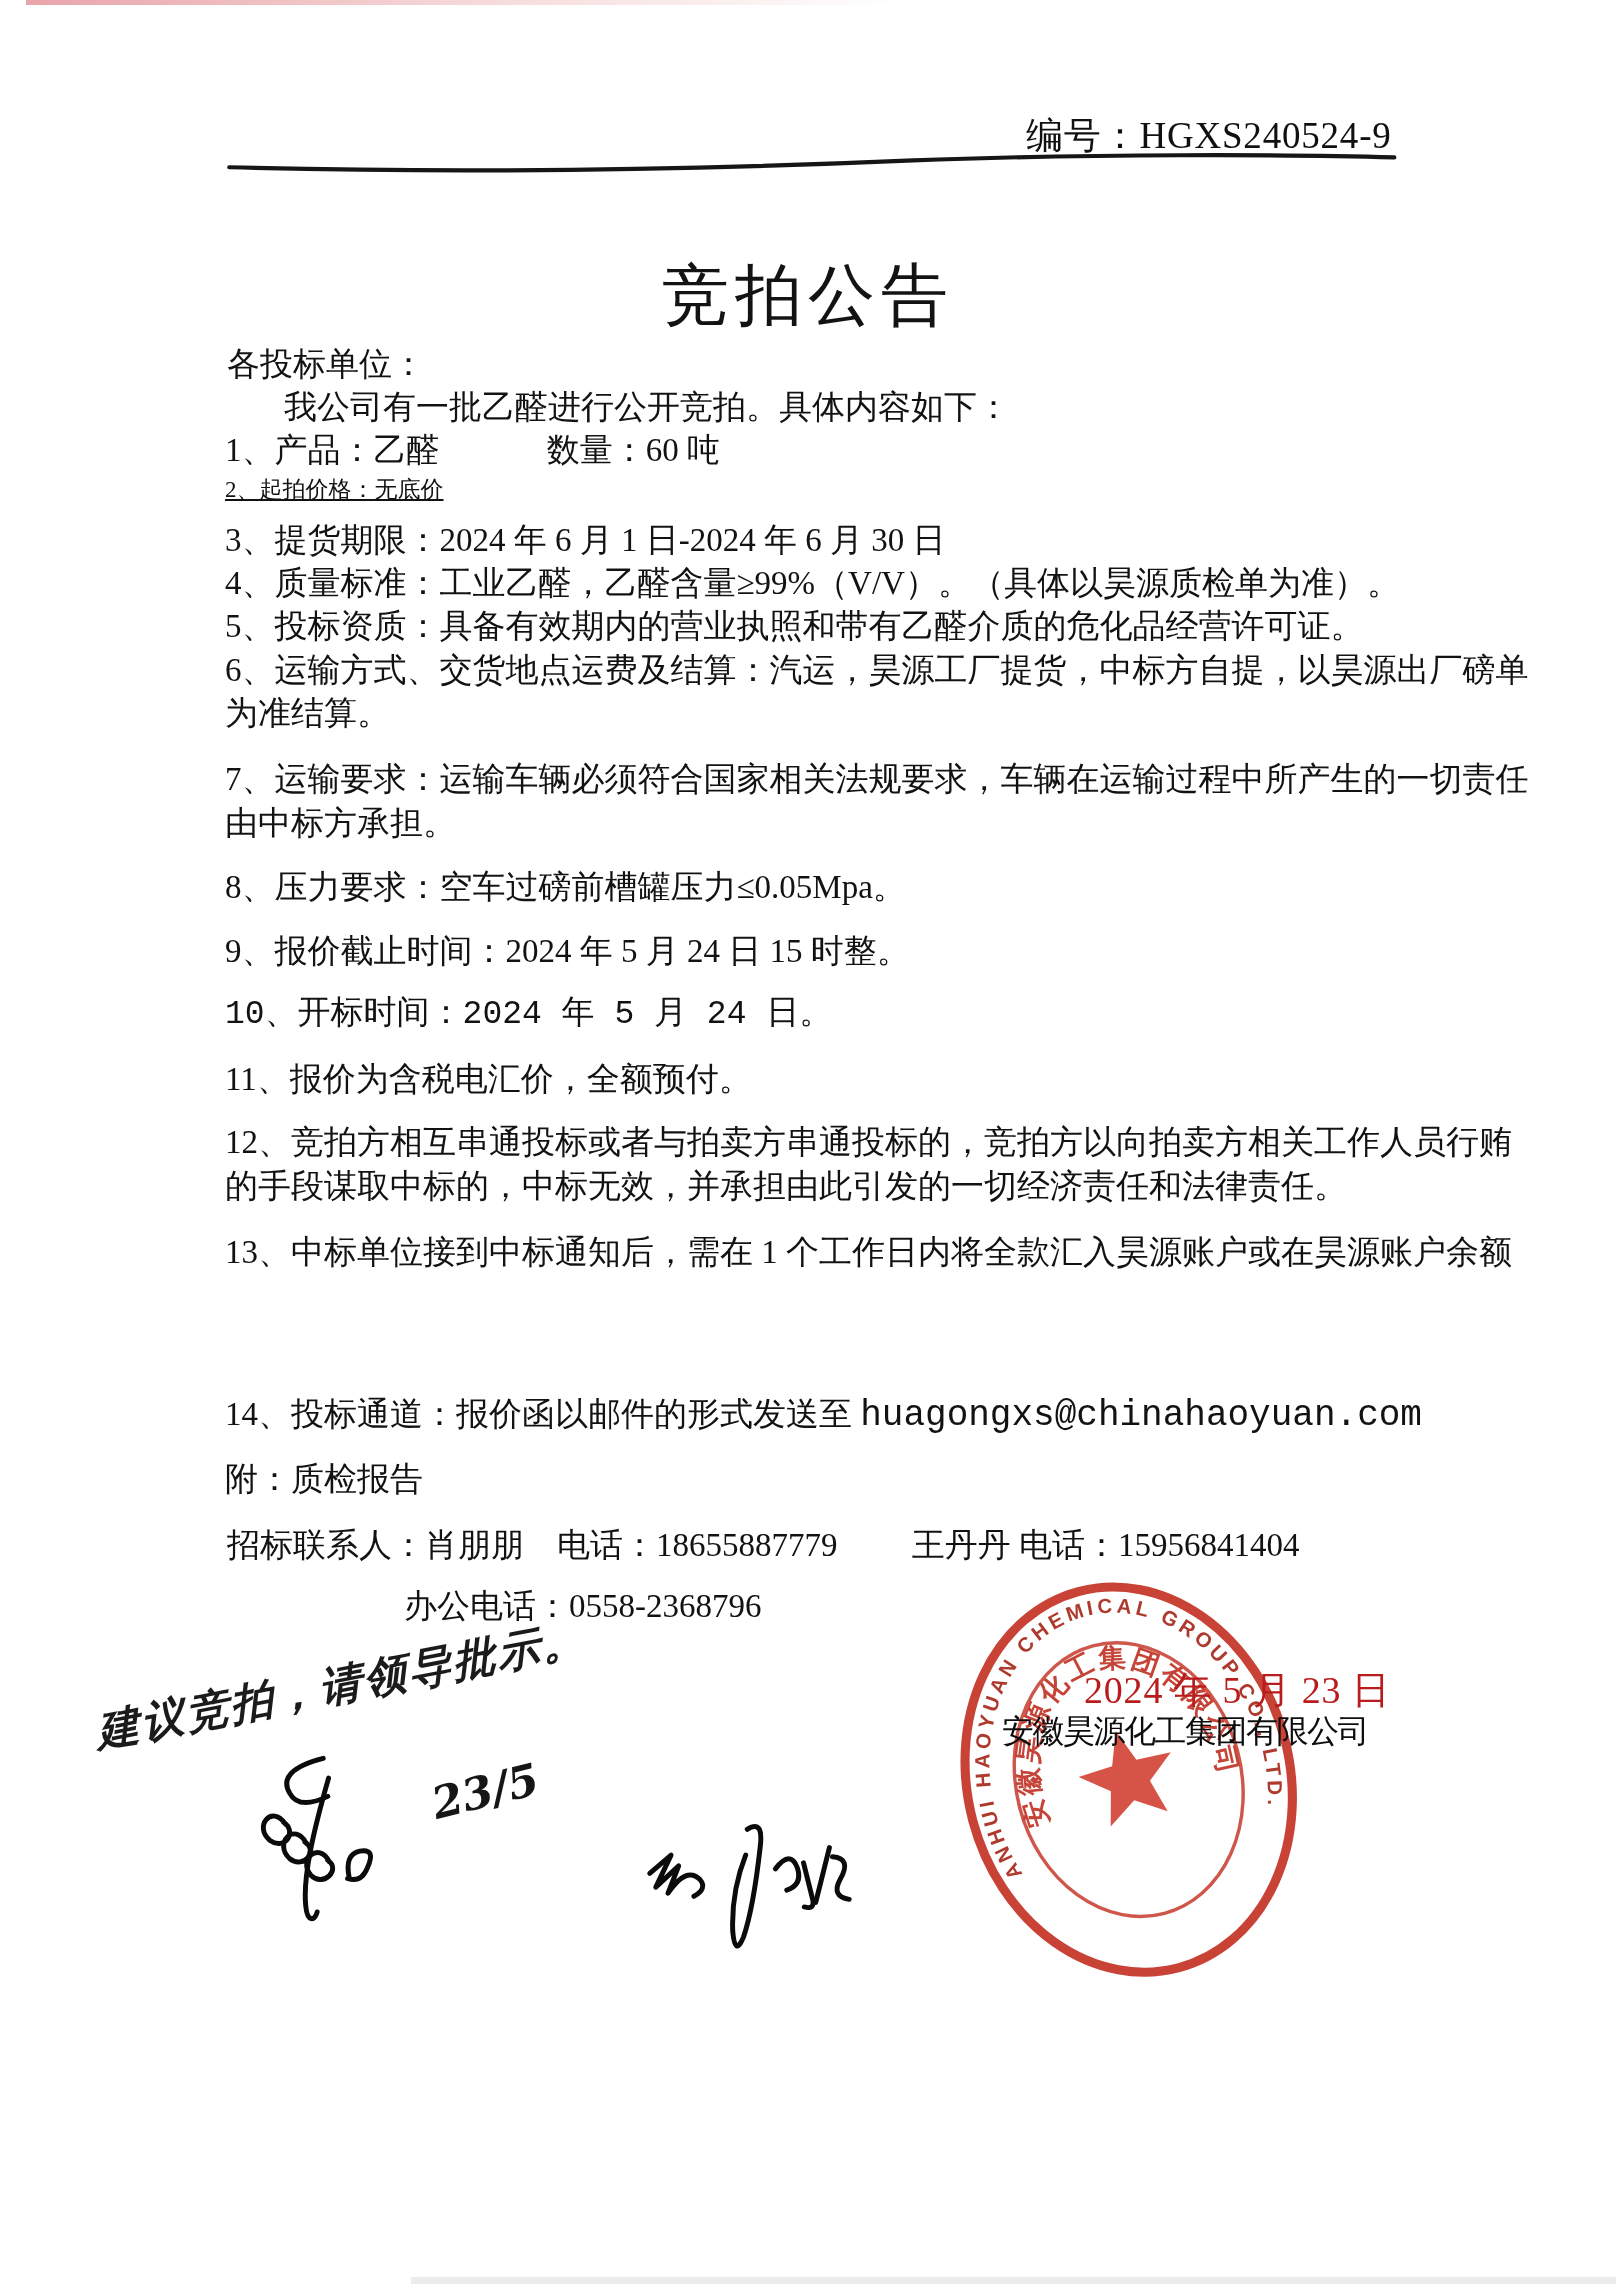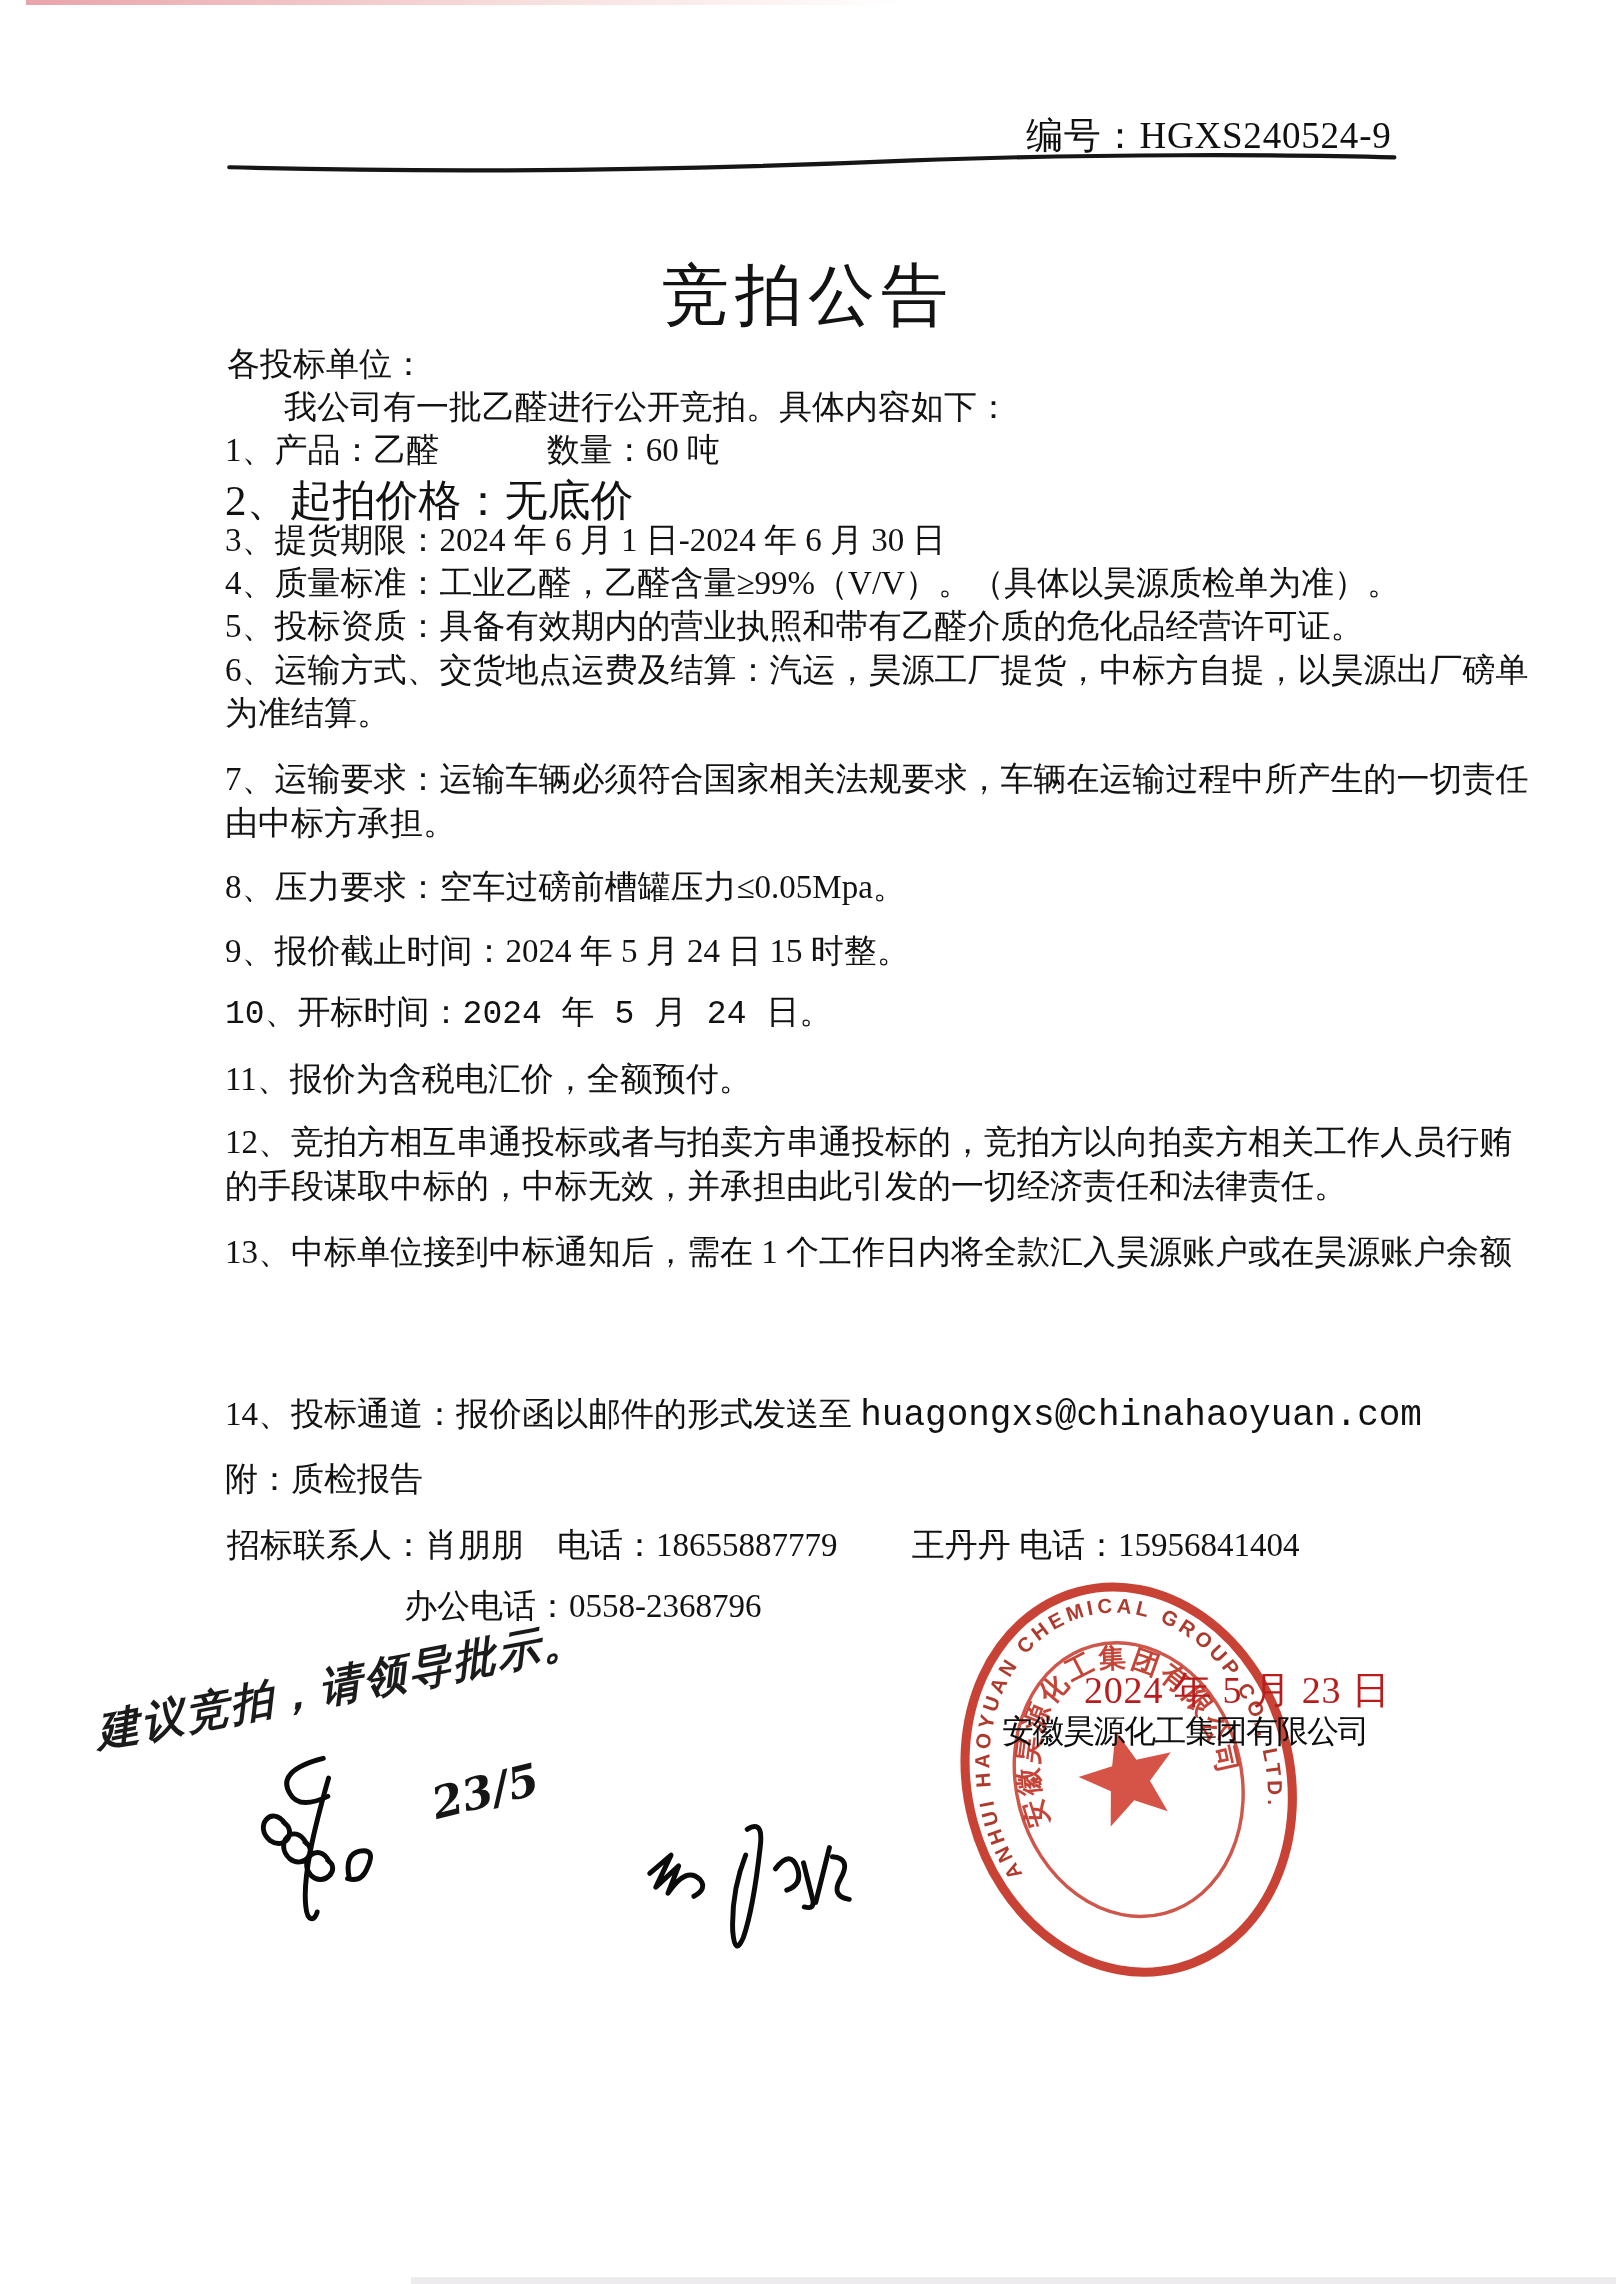--- a/index.html
+++ b/index.html
@@ -40,21 +40,21 @@
   <svg width="1616" height="38" style="left:0;top:146px;" viewBox="0 0 2123 50">
     <path d="M300,28 C600,36 900,32 1200,19 C1430,10 1700,11 1833,15" fill="none" stroke="#161616" stroke-width="5.5" stroke-linecap="round"></path>
   </svg>
 
   <div class="title">竞拍公告</div>
 
   <div class="ln" style="left:227px;top:346px;font-size:33px;">各投标单位：</div>
   <div class="ln" style="left:284px;top:389px;font-size:33px;">我公司有一批乙醛进行公开竞拍。具体内容如下：</div>
 
   <div class="ln" style="left:225px;top:432px;font-size:33px;">1、产品：乙醛　　　 数量：60 吨</div>
-  <div class="ln" style="left:225px;top:477px;font-size:43px;">2、起拍价格：无底价</div>
+  <div class="ln" style="left:225px;top:477px;font-size:23px;text-decoration:underline;">2、起拍价格：无底价</div>
   <div class="ln" style="left:225px;top:522px;font-size:33px;">3、提货期限：2024 年 6 月 1 日-2024 年 6 月 30 日</div>
   <div class="ln" style="left:225px;top:565px;font-size:33px;">4、质量标准：工业乙醛，乙醛含量≥99%（V/V）。（具体以昊源质检单为准）。</div>
   <div class="ln" style="left:225px;top:608px;font-size:33px;">5、投标资质：具备有效期内的营业执照和带有乙醛介质的危化品经营许可证。</div>
   <div class="ln" style="left:225px;top:652px;font-size:33px;">6、运输方式、交货地点运费及结算：汽运，昊源工厂提货，中标方自提，以昊源出厂磅单</div>
   <div class="ln" style="left:225px;top:695px;font-size:33px;">为准结算。</div>
   <div class="ln" style="left:225px;top:761px;font-size:33px;">7、运输要求：运输车辆必须符合国家相关法规要求，车辆在运输过程中所产生的一切责任</div>
   <div class="ln" style="left:225px;top:805px;font-size:33px;">由中标方承担。</div>
   <div class="ln" style="left:225px;top:869px;font-size:33px;">8、压力要求：空车过磅前槽罐压力≤0.05Mpa。</div>
   <div class="ln" style="left:225px;top:933px;font-size:33px;">9、报价截止时间：2024 年 5 月 24 日 15 时整。</div>
   <div class="ln" style="left:225px;top:997px;font-size:33px;font-family:Liberation Mono, monospace;">10、开标时间：2024 年 5 月 24 日。</div>

